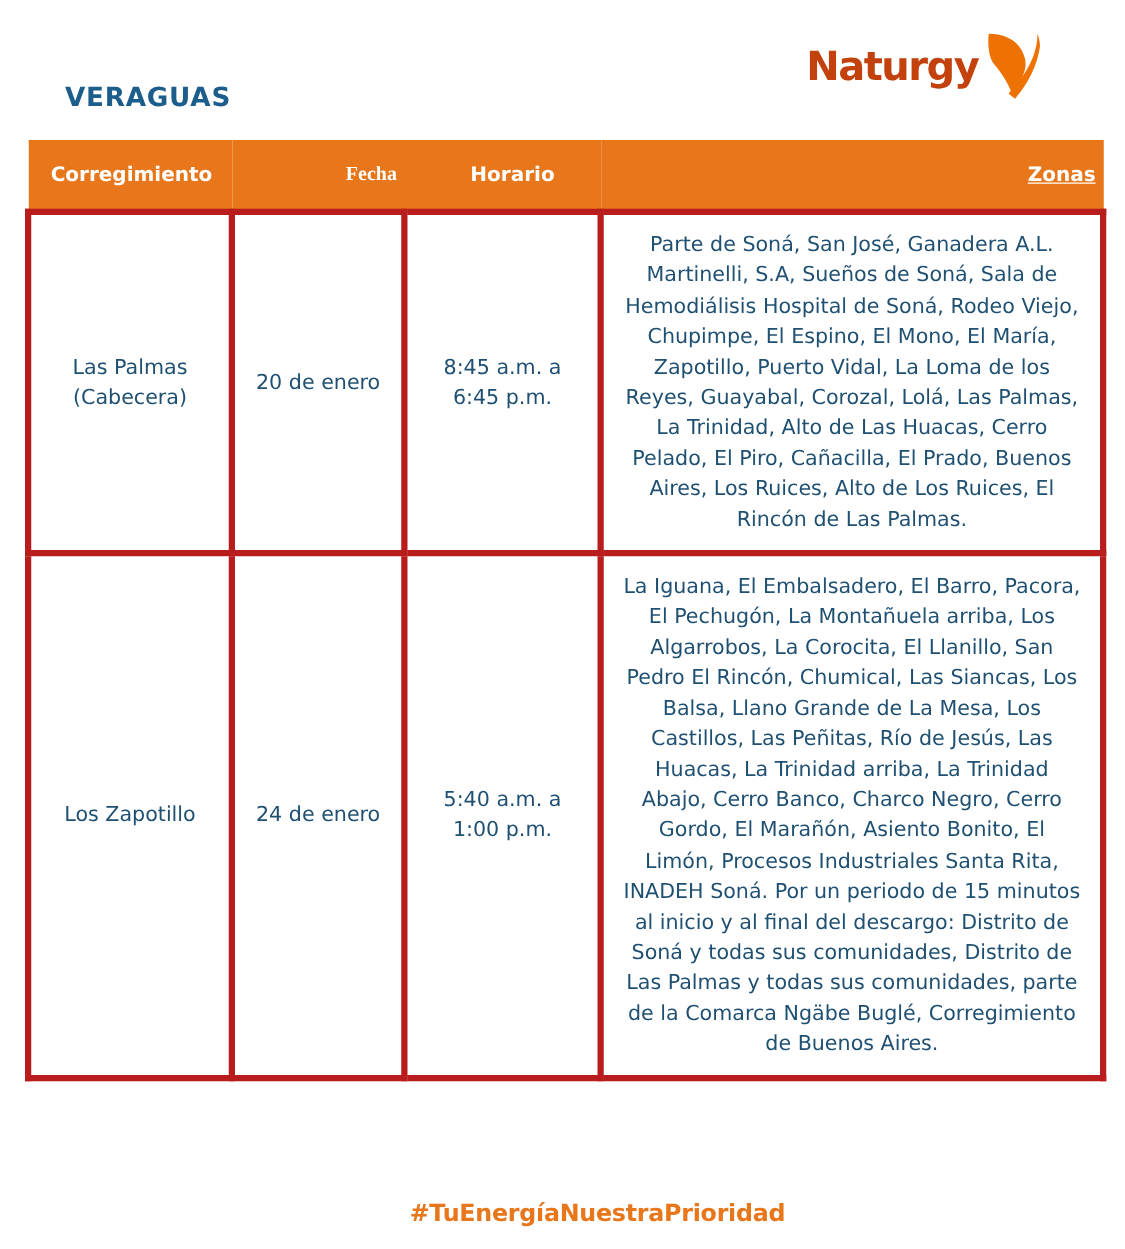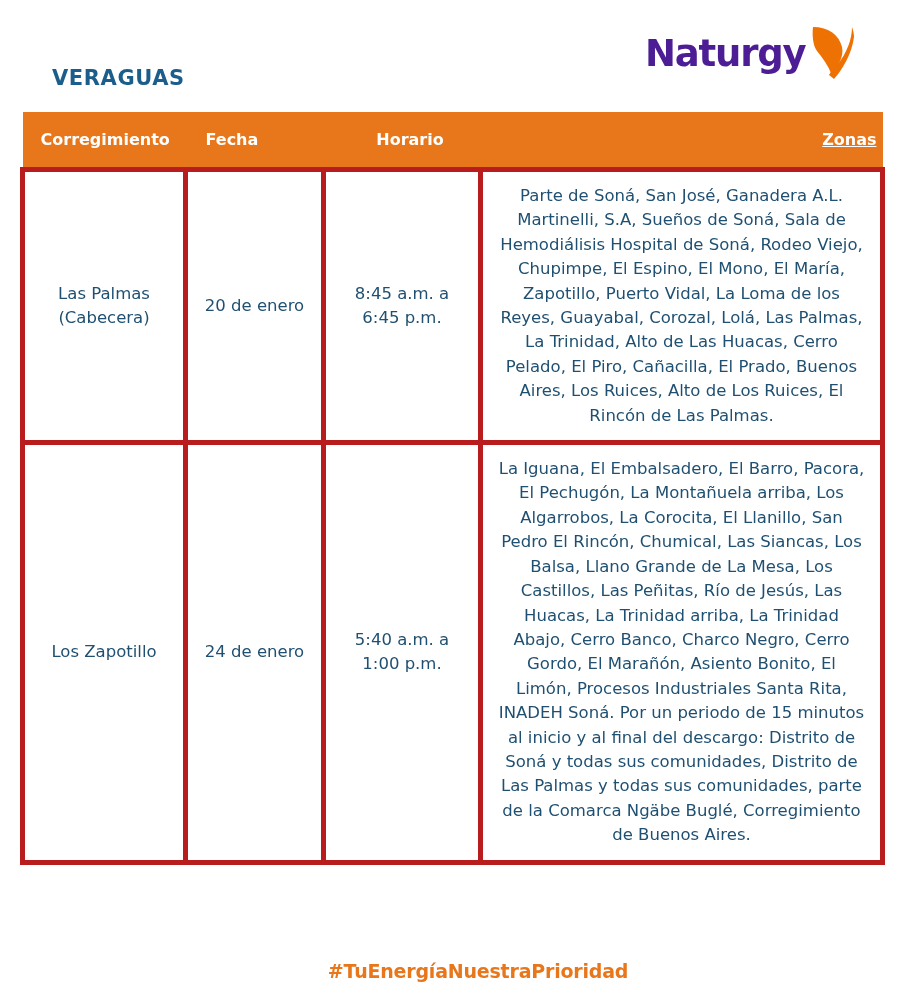--- a/index.html
+++ b/index.html
@@ -26,23 +26,23 @@
     position: absolute;
     top: 22px;
     left: 645px;
     width: 235px;
     height: 62px;
     display: flex;
     align-items: center;
   }
   .logo-word {
     font-family: "DejaVu Sans", sans-serif;
-    font-size: 37px;
+    font-size: 32px;
     font-weight: bold;
-    color: #4c1d95;
+    color: #c2410c;
     letter-spacing: -1.2px;
     line-height: 1;
   }
   .logo-mark {
     width: 46px;
     height: 56px;
     margin-left: 4px;
     position: relative;
   }
 
@@ -75,21 +75,21 @@
     color: #FFFFFF;
     font-size: 16px;
     font-weight: bold;
     font-family: "DejaVu Sans", sans-serif;
     height: 55px;
     padding: 0 6px;
     border: none;
     vertical-align: middle;
   }
   table.schedule th.th-correg { text-align: left; padding-left: 18px; }
-  table.schedule th.th-fecha  { text-align: left; padding-left: 20px; }
+  table.schedule th.th-fecha  { text-align: right; padding-left: 20px; font-family: Liberation Serif, serif; }
   table.schedule th.th-horario{ text-align: center; padding-left: 22px; }
   table.schedule th.th-zonas  { text-align: right; text-decoration: underline; }
 
   table.schedule td {
     border: 5px solid #b91c1c;
     color: #1F5072;
     font-size: 16.5px;
     line-height: 1.48;
     text-align: center;
     vertical-align: middle;

